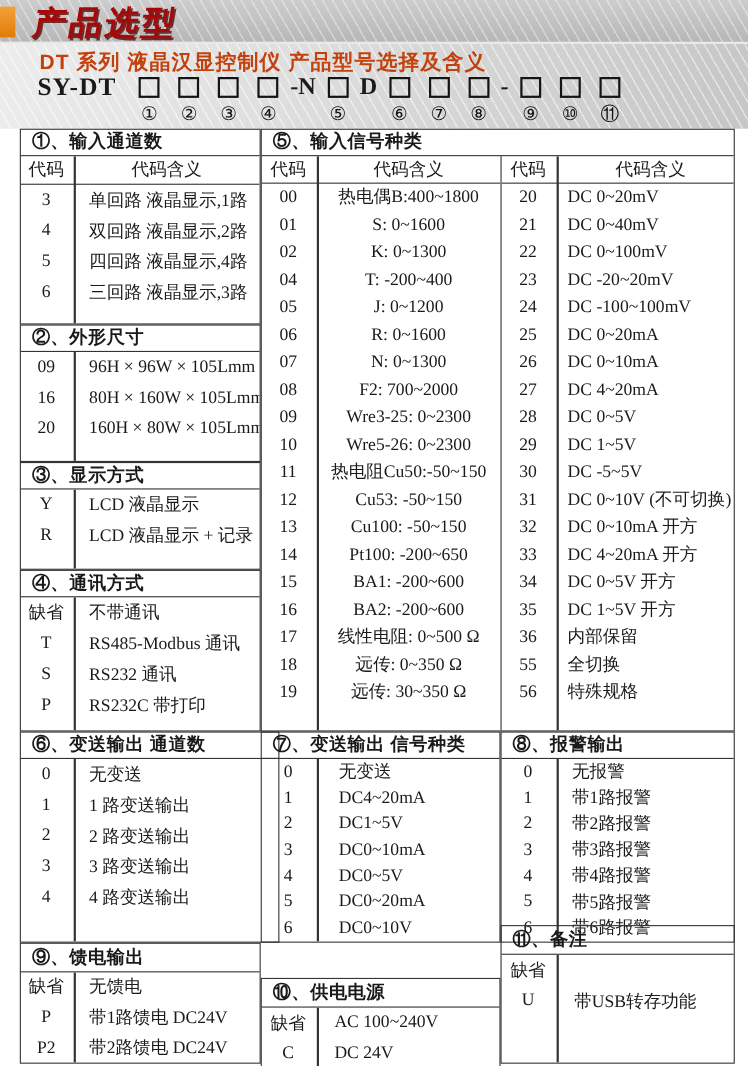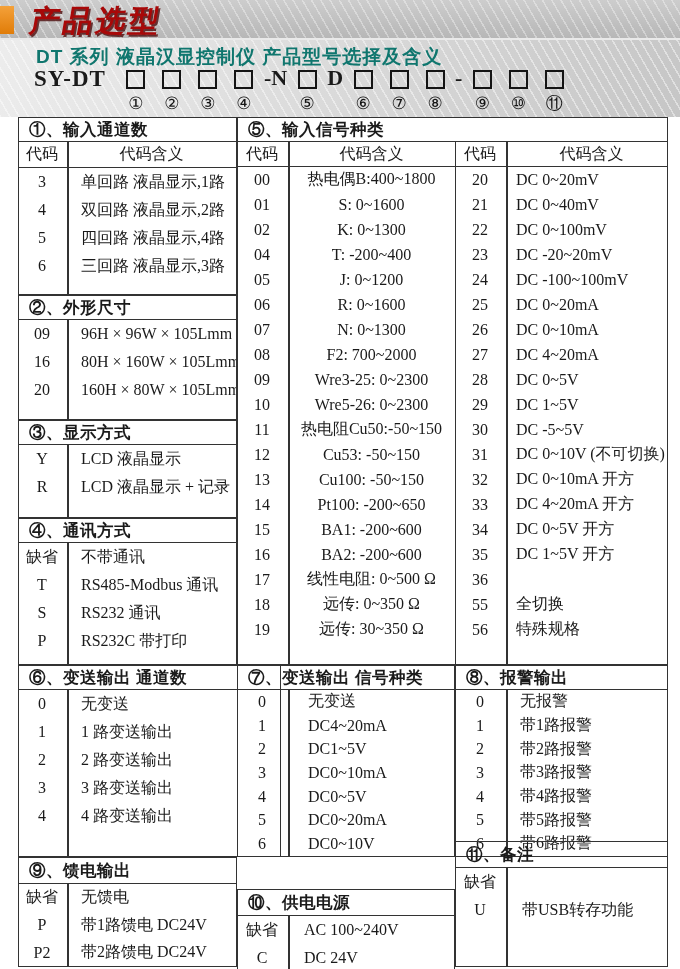--- a/index.html
+++ b/index.html
@@ -30,21 +30,21 @@
     position:absolute;left:30px;top:1px;
     font-family:"Liberation Sans",sans-serif;font-weight:bold;
     font-size:30px;letter-spacing:3px;color:#a80808;
     transform:skewX(-10deg);
     text-shadow:2px 2px 0 rgba(70,0,0,.75);
     white-space:nowrap;
   }
   .doc-title{
     position:absolute;left:36px;top:44px;
     font-family:"Liberation Sans",sans-serif;font-weight:bold;
-    font-size:19px;letter-spacing:1px;color:#0f766e;white-space:nowrap;
+    font-size:19px;letter-spacing:1px;color:#c2410c;white-space:nowrap;
   }
   
   .model-row{
     position:absolute;left:34px;top:68px;display:flex;align-items:flex-start;
   }
   .model-prefix{
     font-size:23px;font-weight:bold;line-height:22px;margin-right:12px;
     font-family:"Liberation Serif",serif;letter-spacing:1px;
   }
   .munit{width:36px;display:flex;flex-direction:column;align-items:center;flex:none;}
@@ -398,34 +398,35 @@
             <div class="row">
               <div class="code">34</div>
               <div class="meaning">DC 0~5V 开方</div>
             </div>
             <div class="row">
               <div class="code">35</div>
               <div class="meaning">DC 1~5V 开方</div>
             </div>
             <div class="row">
               <div class="code">36</div>
+              <div class="meaning">内部保留</div>
             </div>
             <div class="row">
               <div class="code">55</div>
               <div class="meaning">全切换</div>
             </div>
             <div class="row">
               <div class="code">56</div>
               <div class="meaning">特殊规格</div>
             </div>
           </div>
       </div>
     </div>
 
-    <div class="sec" data-section="s6" style="left:0;top:548px;width:263px;height:192px;">
+    <div class="sec" data-section="s6" style="left:0;top:548px;width:236px;height:192px;">
       <div class="sec-title">⑥、变送输出 通道数</div>
       <div class="sec-body">
           <div class="row">
             <div class="code">0</div>
             <div class="meaning">无变送</div>
           </div>
           <div class="row">
             <div class="code">1</div>
             <div class="meaning">1 路变送输出</div>
           </div>

